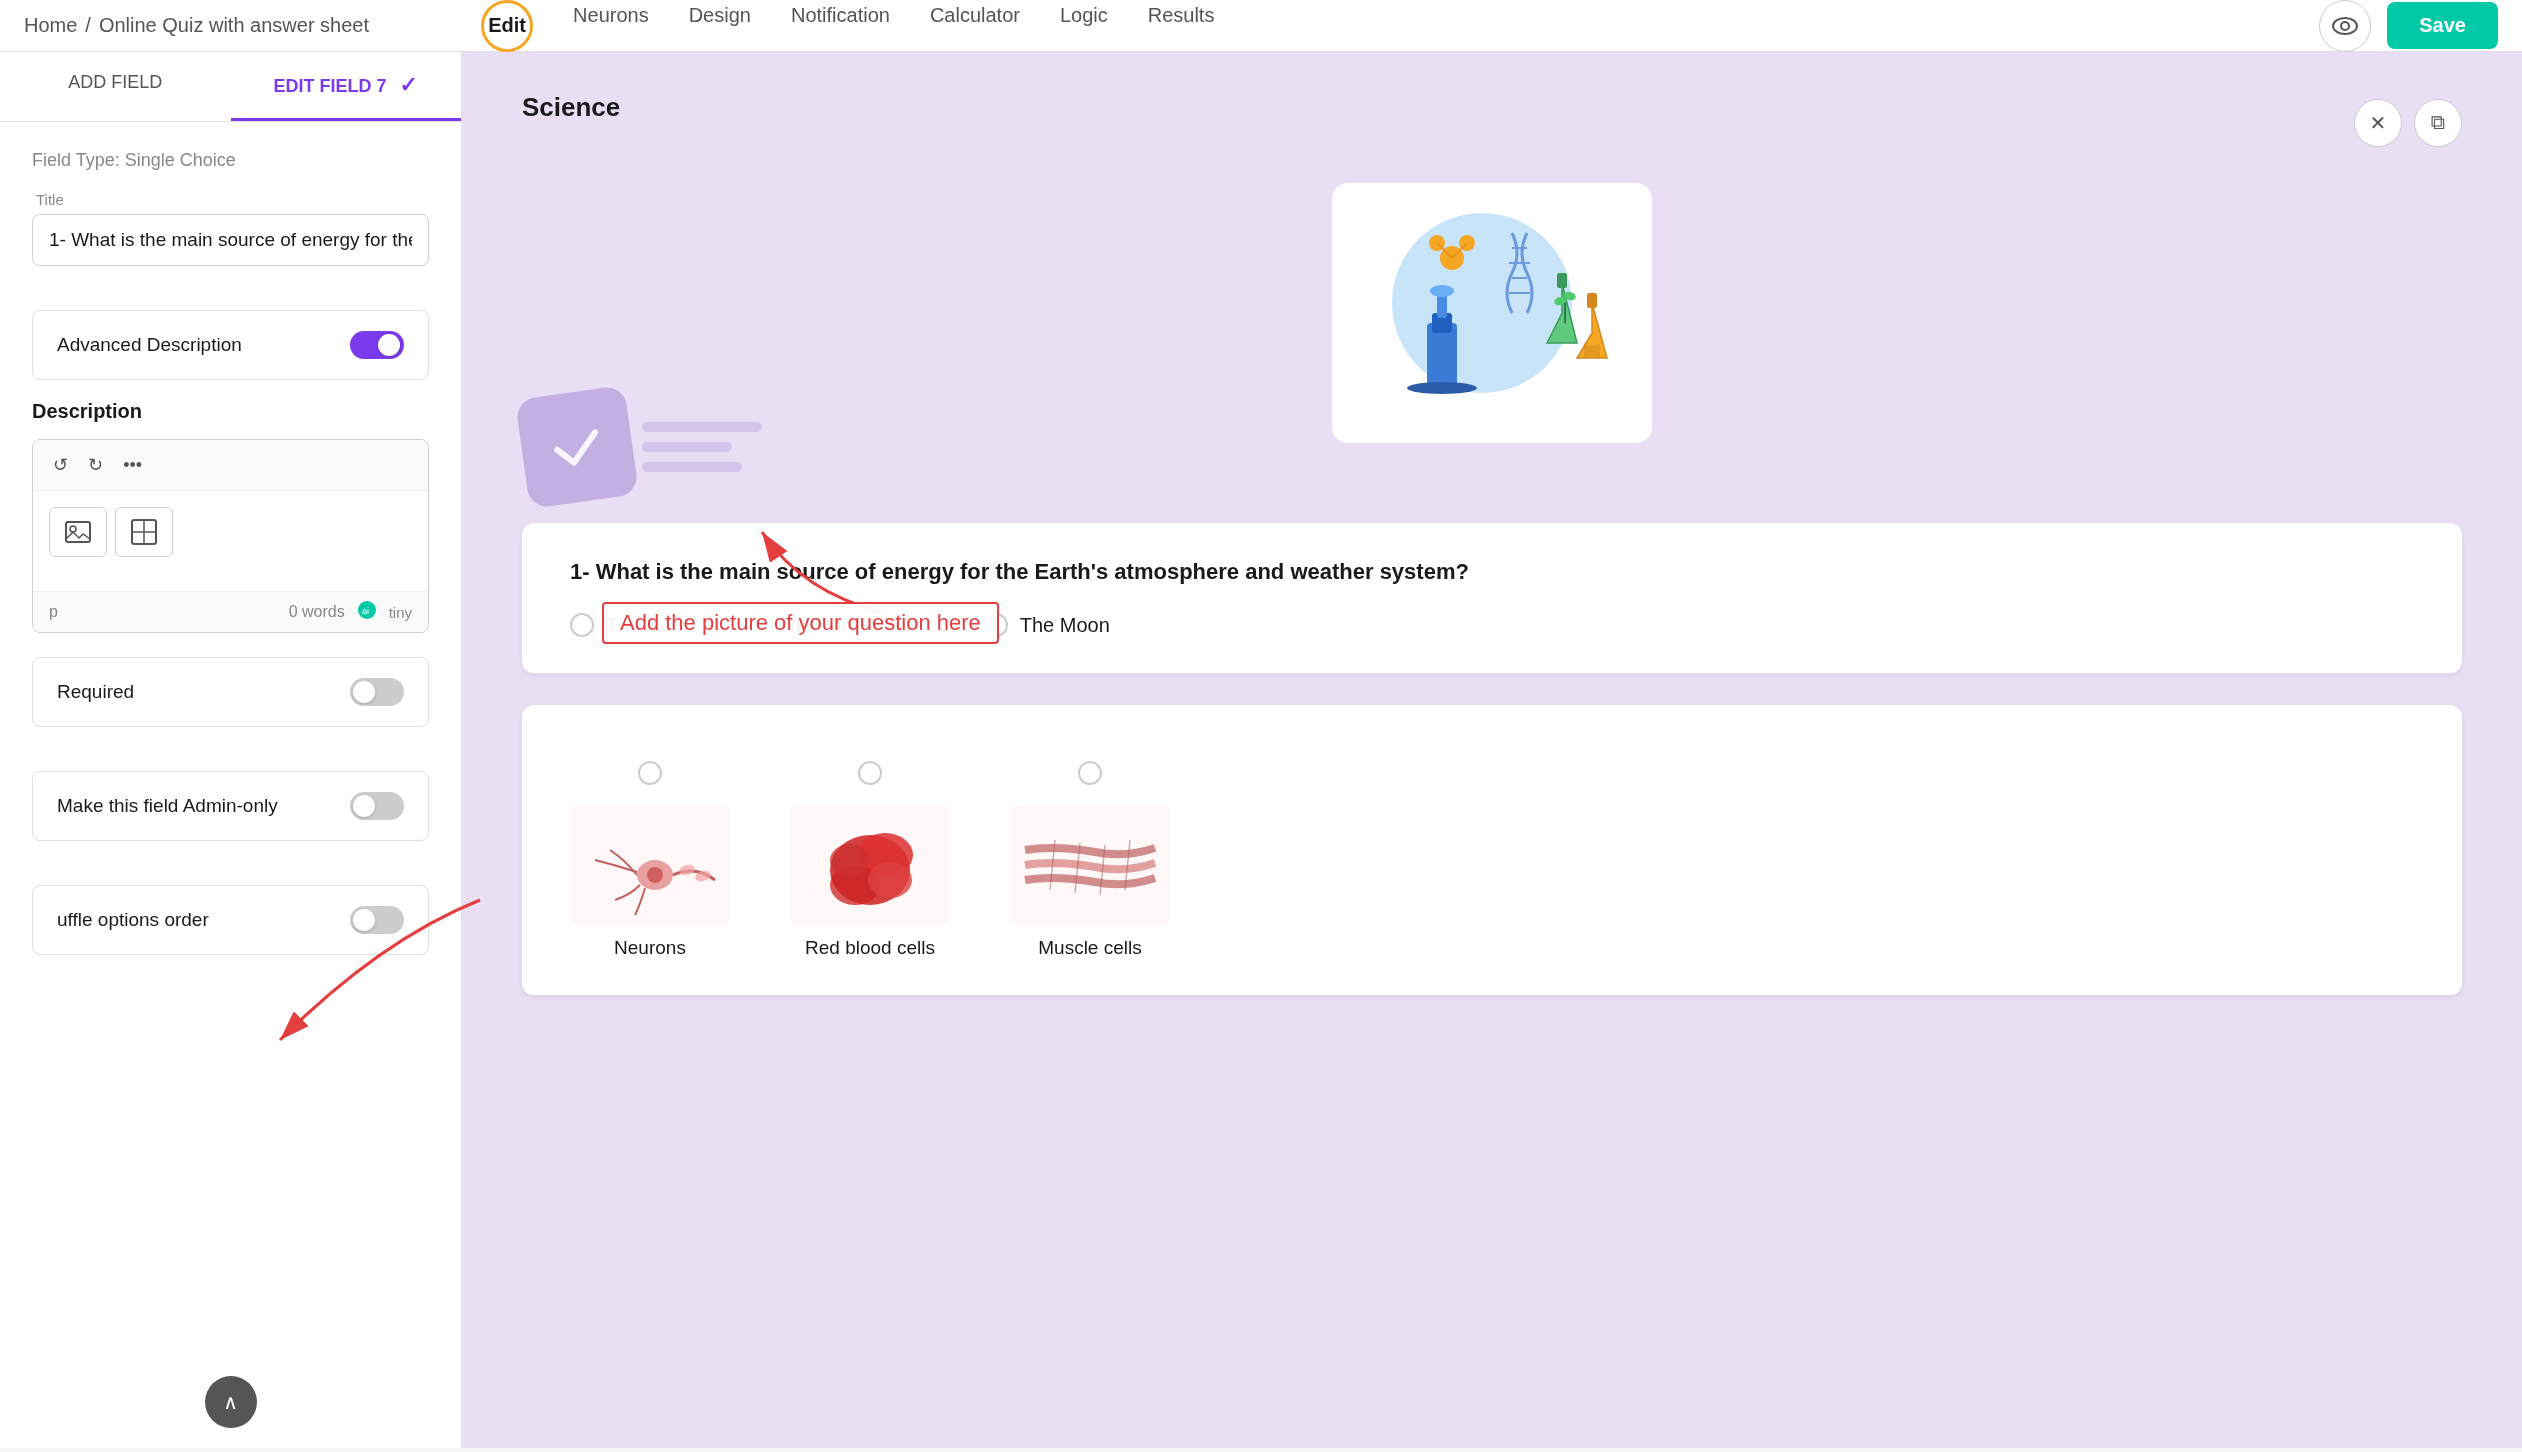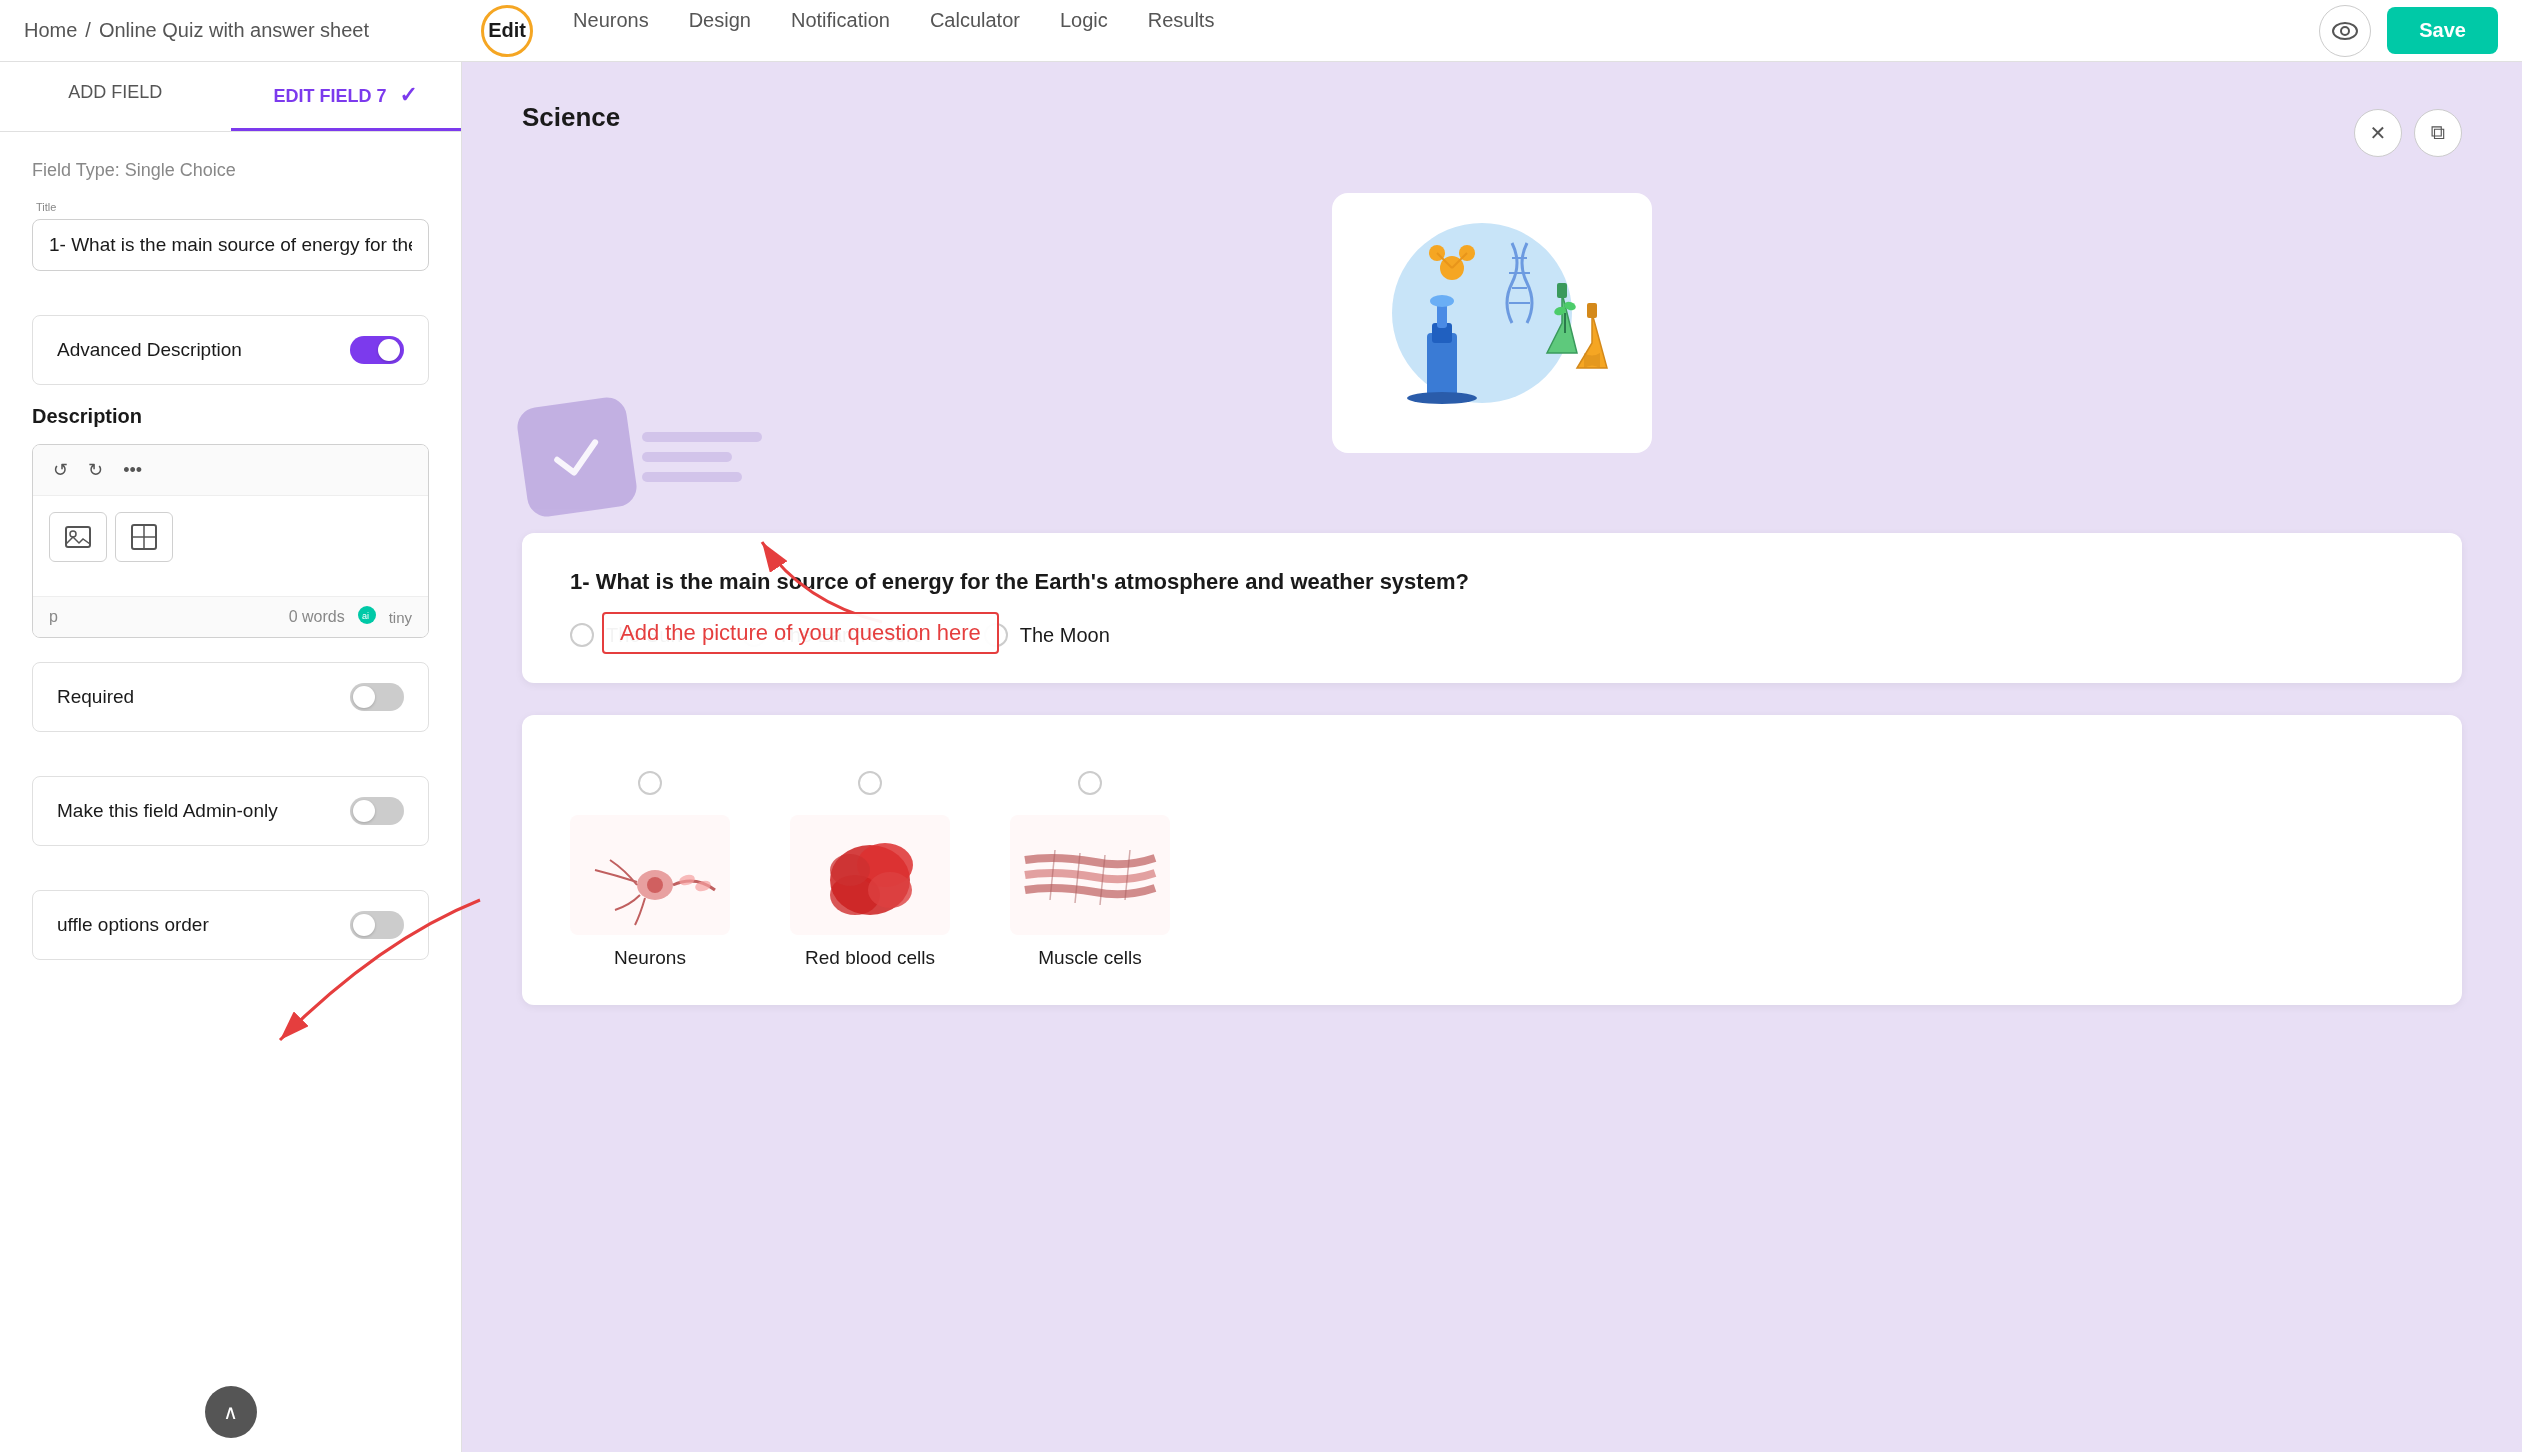--- a/index.html
+++ b/index.html
@@ -1,20 +1,20 @@
 <!DOCTYPE html>
 <html><head>
   <meta charset="utf-8">
   <style>
     * { box-sizing: border-box; margin: 0; padding: 0; }
     body { font-family: 'Segoe UI', Arial, sans-serif; background: #f5f5f5; width: 2522px; height: 1452px; overflow: hidden; }
 
     
     .top-nav {
-      display: flex; align-items: center; height: 62px;
+      display: flex; align-items: center; height: 52px;
       background: #fff; border-bottom: 1px solid #e0e0e0;
       padding: 0 24px; gap: 32px; position: relative;
     }
     .breadcrumb { display: flex; align-items: center; gap: 8px; font-size: 20px; color: #555; }
     .breadcrumb span { color: #555; }
     .breadcrumb a { color: #555; text-decoration: none; }
     .nav-tabs { display: flex; gap: 40px; margin-left: 80px; }
     .nav-tab { font-size: 20px; color: #555; cursor: pointer; padding: 4px 0; text-decoration: none; }
     .nav-tab-circle {
       width: 52px; height: 52px; border-radius: 50%;
@@ -47,21 +47,21 @@
     }
     .panel-tab.active {
       color: #7c3aed; border-bottom: 3px solid #7c3aed; font-weight: 700;
     }
     .panel-tab-check { color: #7c3aed; margin-left: 8px; font-size: 22px; }
     .panel-body { padding: 28px 32px; flex: 1; }
     .field-type-label { font-size: 18px; color: #888; margin-bottom: 20px; }
 
     .form-group { margin-bottom: 24px; }
     .input-label {
-      font-size: 11px; color: #888; margin-bottom: 6px;
+      font-size: 15px; color: #888; margin-bottom: 6px;
       display: block; padding-left: 4px;
     }
     .text-input {
       width: 100%; border: 1px solid #d0d0d0; border-radius: 8px;
       padding: 14px 16px; font-size: 19px; color: #1a1a1a; outline: none;
     }
 
     .toggle-row {
       display: flex; align-items: center; justify-content: space-between;
       border: 1px solid #e0e0e0; border-radius: 8px; padding: 20px 24px;

